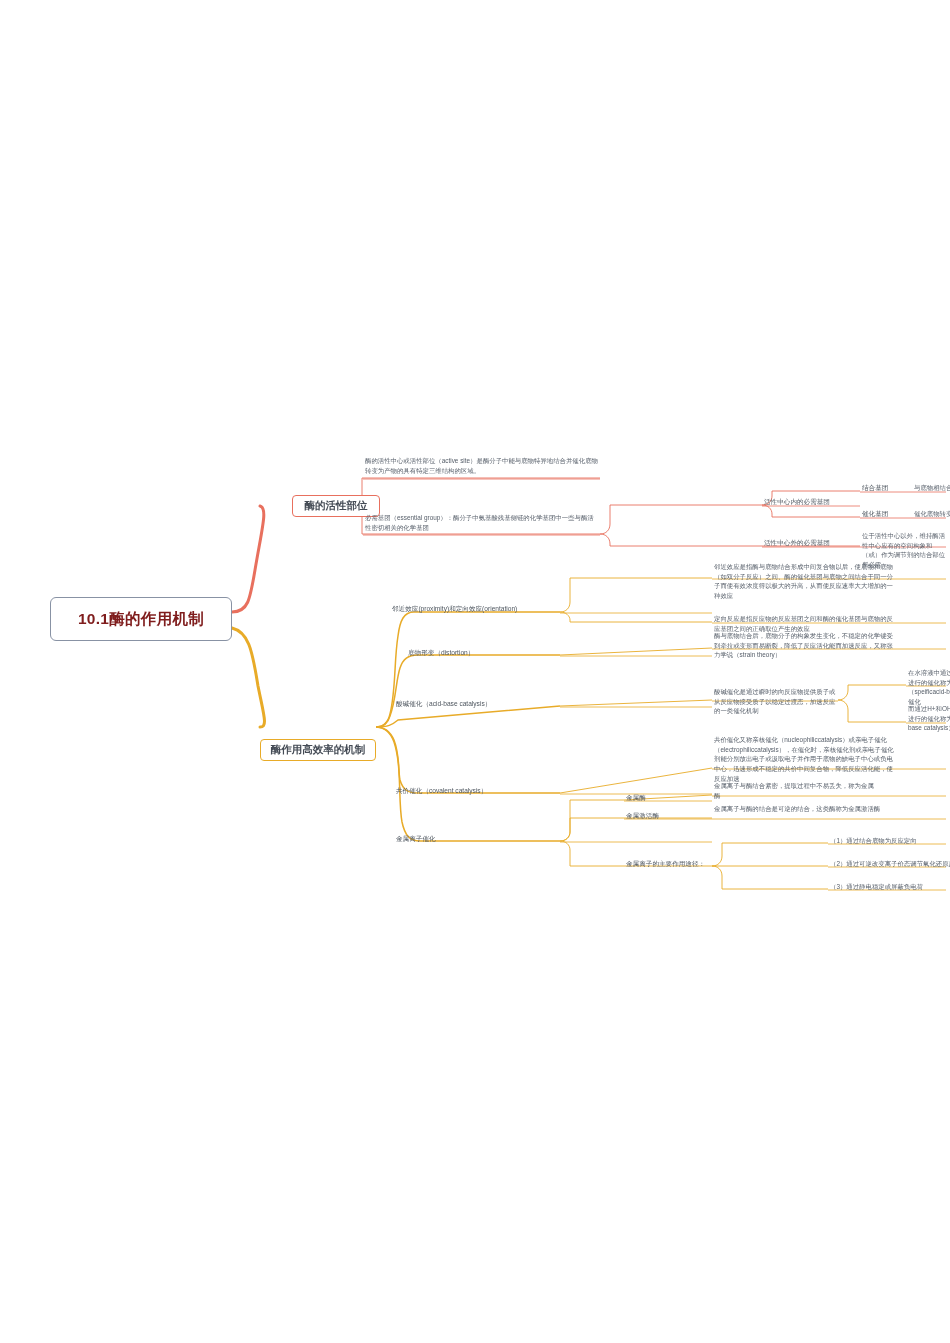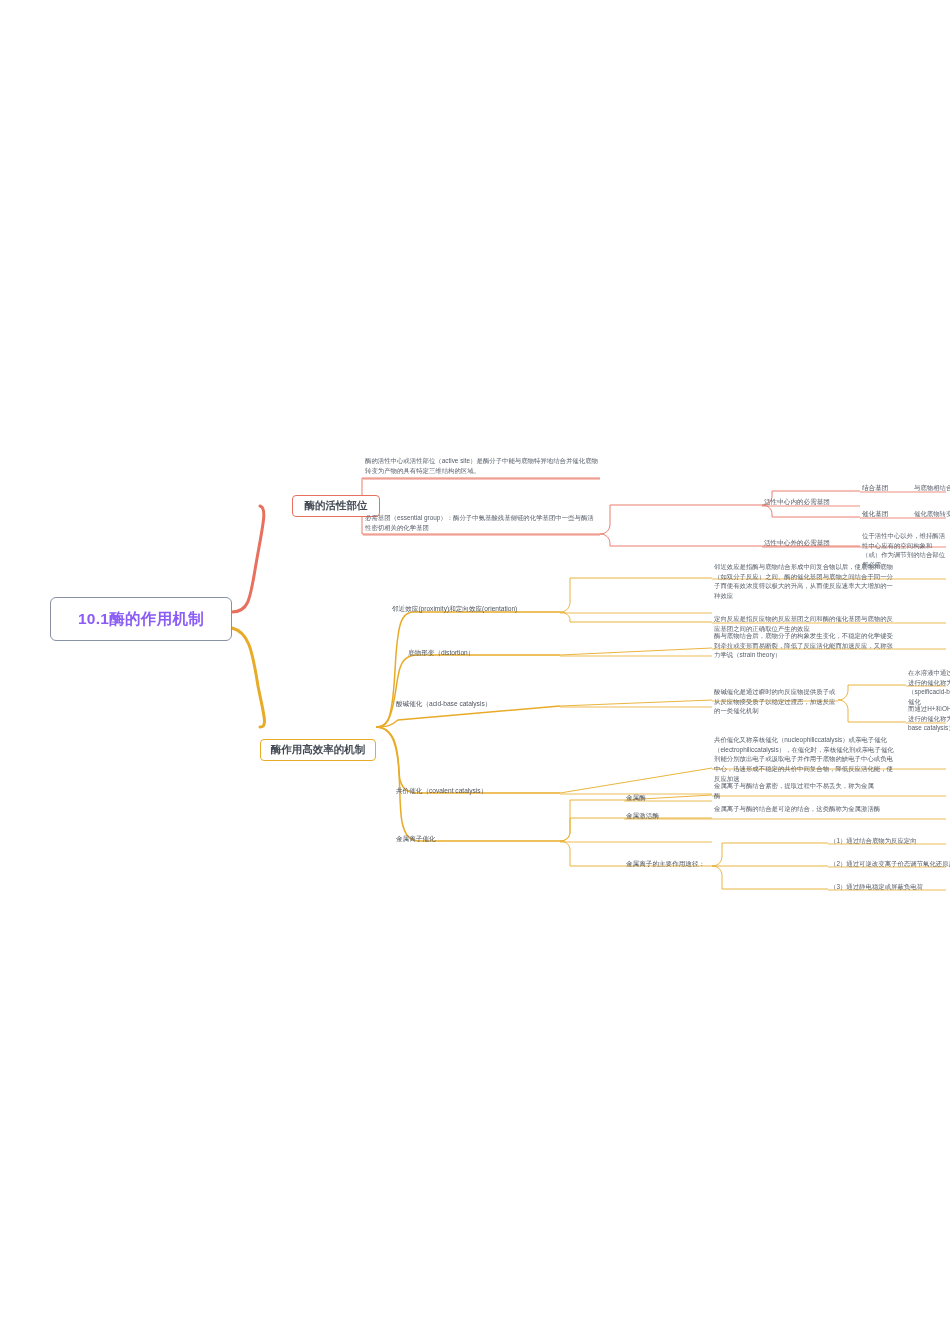--- a/index.html
+++ b/index.html
@@ -44,21 +44,21 @@
     width: 182px;
     height: 44px;
     border: 1.4px solid #8892a4;
     border-radius: 6px;
     background: #ffffff;
     display: flex;
     align-items: center;
     justify-content: center;
     font-size: 15.5px;
     font-weight: bold;
-    color: #8b5cf6;
+    color: #7f1d1d;
     letter-spacing: 0.3px;
   }
 
   
   .lvl1 {
     box-sizing: border-box;
     border-radius: 4px;
     background: #ffffff;
     display: flex;
     align-items: center;

